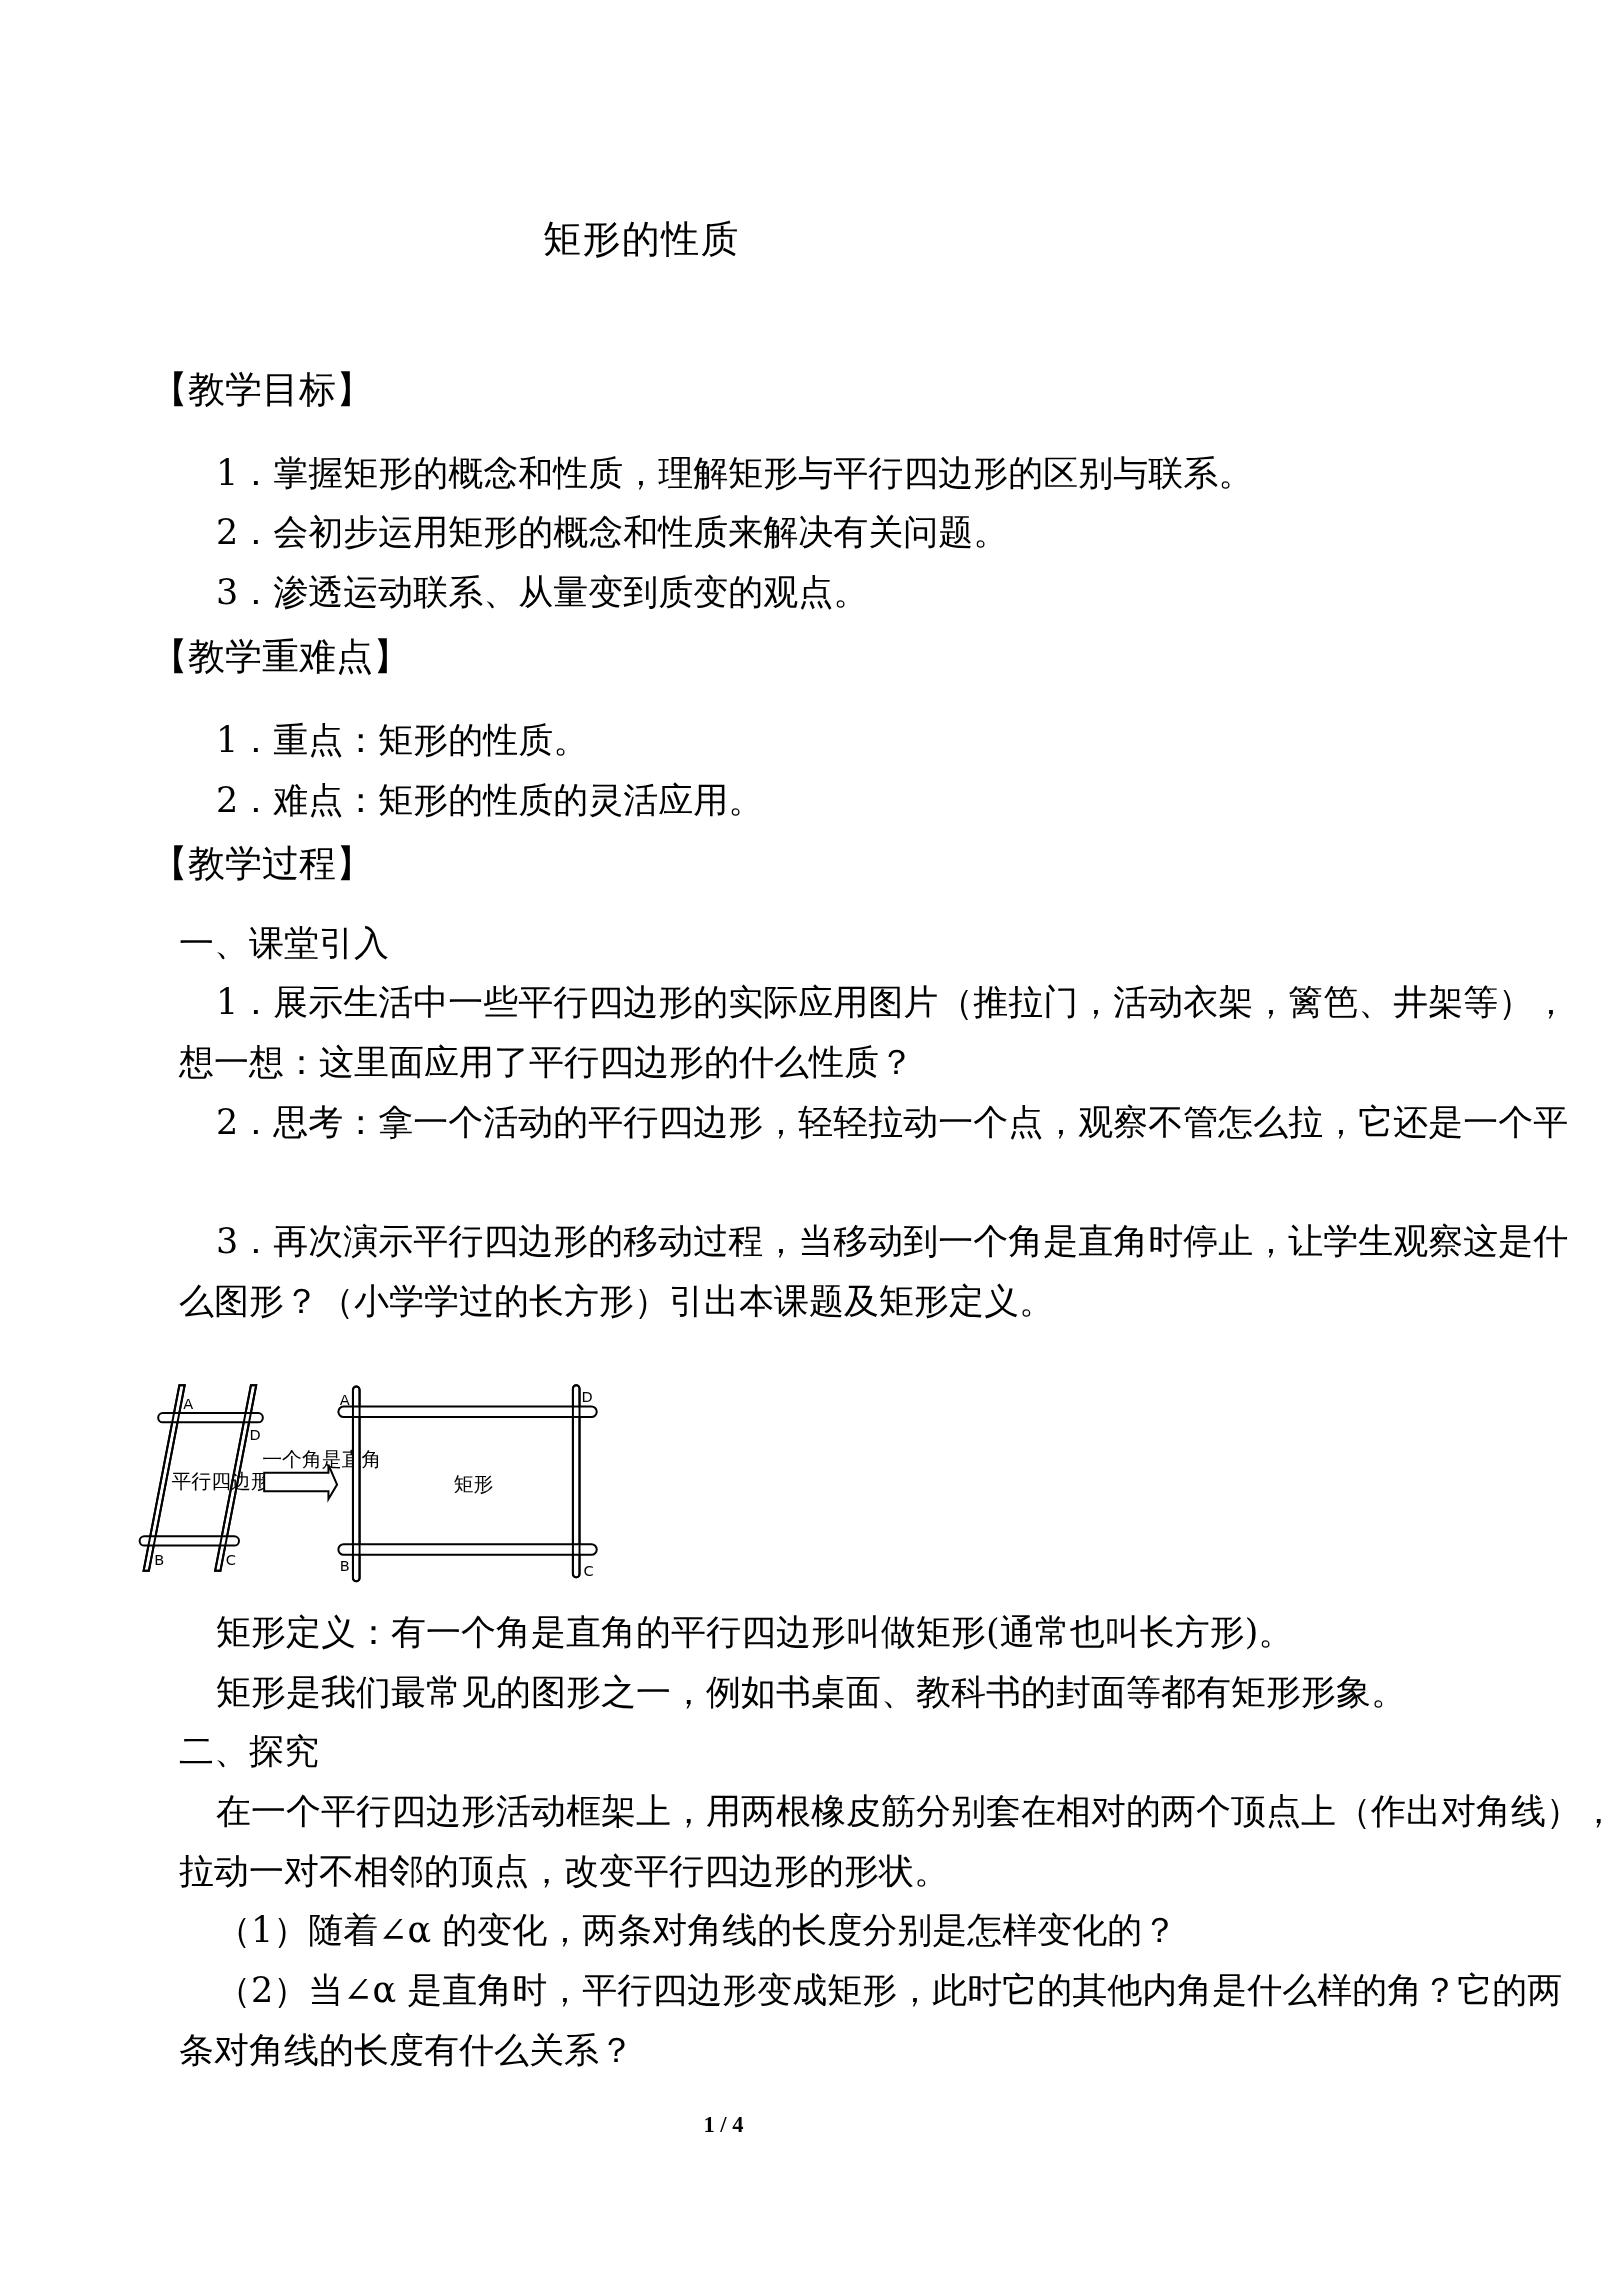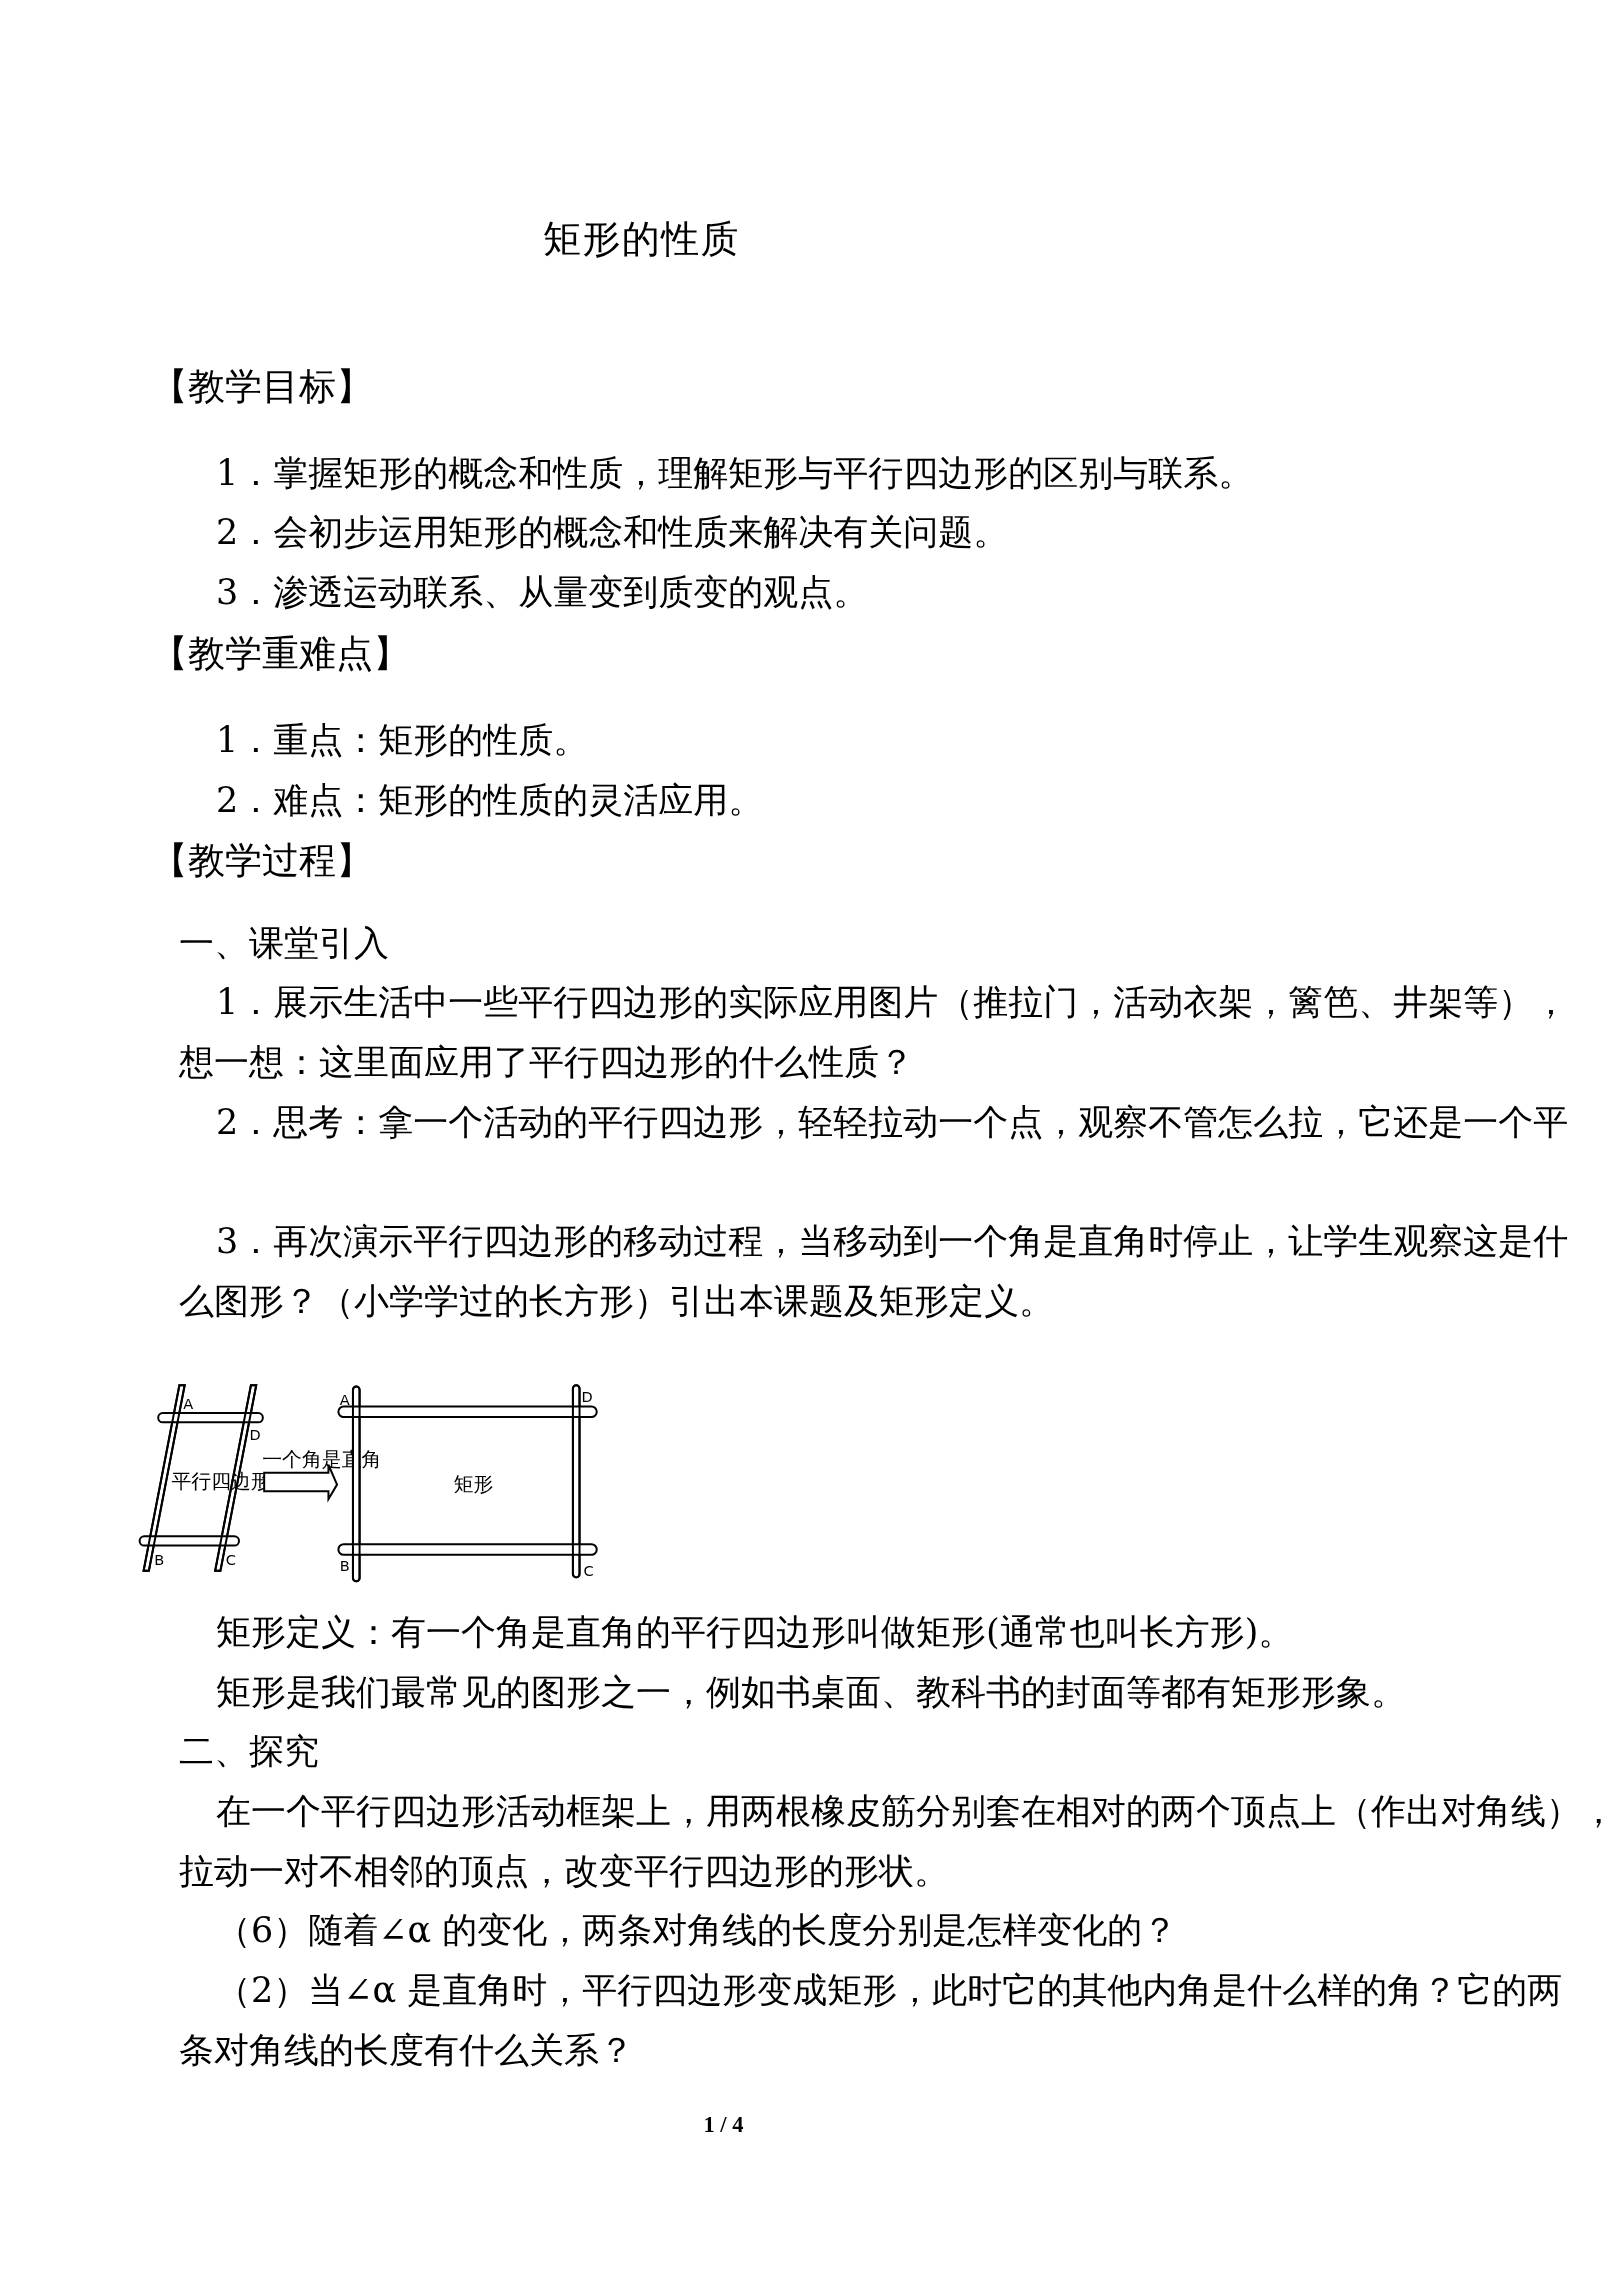--- a/index.html
+++ b/index.html
@@ -1,21 +1,21 @@
 <!DOCTYPE html>
 <html style="font-size:10.6px"><head>
   <meta charset="utf-8">
   <style>
     html, body { margin: 0; padding: 0; background: #ffffff; }
     body { width: 1623px; height: 2295px; position: relative; overflow: hidden;
            font-family: "DejaVu Serif", "Liberation Serif", serif; color: #000; }
     .page { position: absolute; left: 0; top: 0; width: 1623px; height: 2295px; }
     .title { position: absolute; top: 213px; left: 0; width: 1283px; text-align: center;
              font-size: 38px; line-height: 53px; letter-spacing: 1.3px; }
-    .h { position: absolute; left: 151px; font-size: 37px; line-height: 53px; font-family: Liberation Mono, monospace; }
+    .h { position: absolute; left: 151px; font-size: 37px; line-height: 53px; }
     .p { position: absolute; font-size: 35px; line-height: 40px; white-space: nowrap; }
     .ind { left: 216px; }
     .noind { left: 151px; margin-left: 28px; }
     .footer { position: absolute; top: 2112px; left: 0; width: 1447px; text-align: center;
               font-family: "Liberation Serif", serif; font-weight: bold; font-size: 22.5px; }
     svg text { font-family: "DejaVu Sans", sans-serif; }
   </style>
 </head>
 <body>
 
@@ -82,19 +82,19 @@
     </g>
     <text x="484" y="210" font-size="30" font-family="DejaVu Sans, sans-serif">矩形</text>
   </svg>
 
   <div class="p ind" style="top:1612px;">矩形定义：有一个角是直角的平行四边形叫做矩形(通常也叫长方形)。</div>
   <div class="p ind" style="top:1672px;">矩形是我们最常见的图形之一，例如书桌面、教科书的封面等都有矩形形象。</div>
 
   <div class="p noind" style="top:1731px;">二、探究</div>
   <div class="p ind" style="top:1791px;">在一个平行四边形活动框架上，用两根橡皮筋分别套在相对的两个顶点上（作出对角线），</div>
   <div class="p noind" style="top:1851px;">拉动一对不相邻的顶点，改变平行四边形的形状。</div>
-  <div class="p ind" style="top:1910px;">（6）随着∠α 的变化，两条对角线的长度分别是怎样变化的？</div>
+  <div class="p ind" style="top:1910px;">（1）随着∠α 的变化，两条对角线的长度分别是怎样变化的？</div>
   <div class="p ind" style="top:1970px;">（2）当∠α 是直角时，平行四边形变成矩形，此时它的其他内角是什么样的角？它的两</div>
   <div class="p noind" style="top:2030px;">条对角线的长度有什么关系？</div>
 
   <div class="footer">1 / 4</div>
 </div>
 
 
 </body></html>

